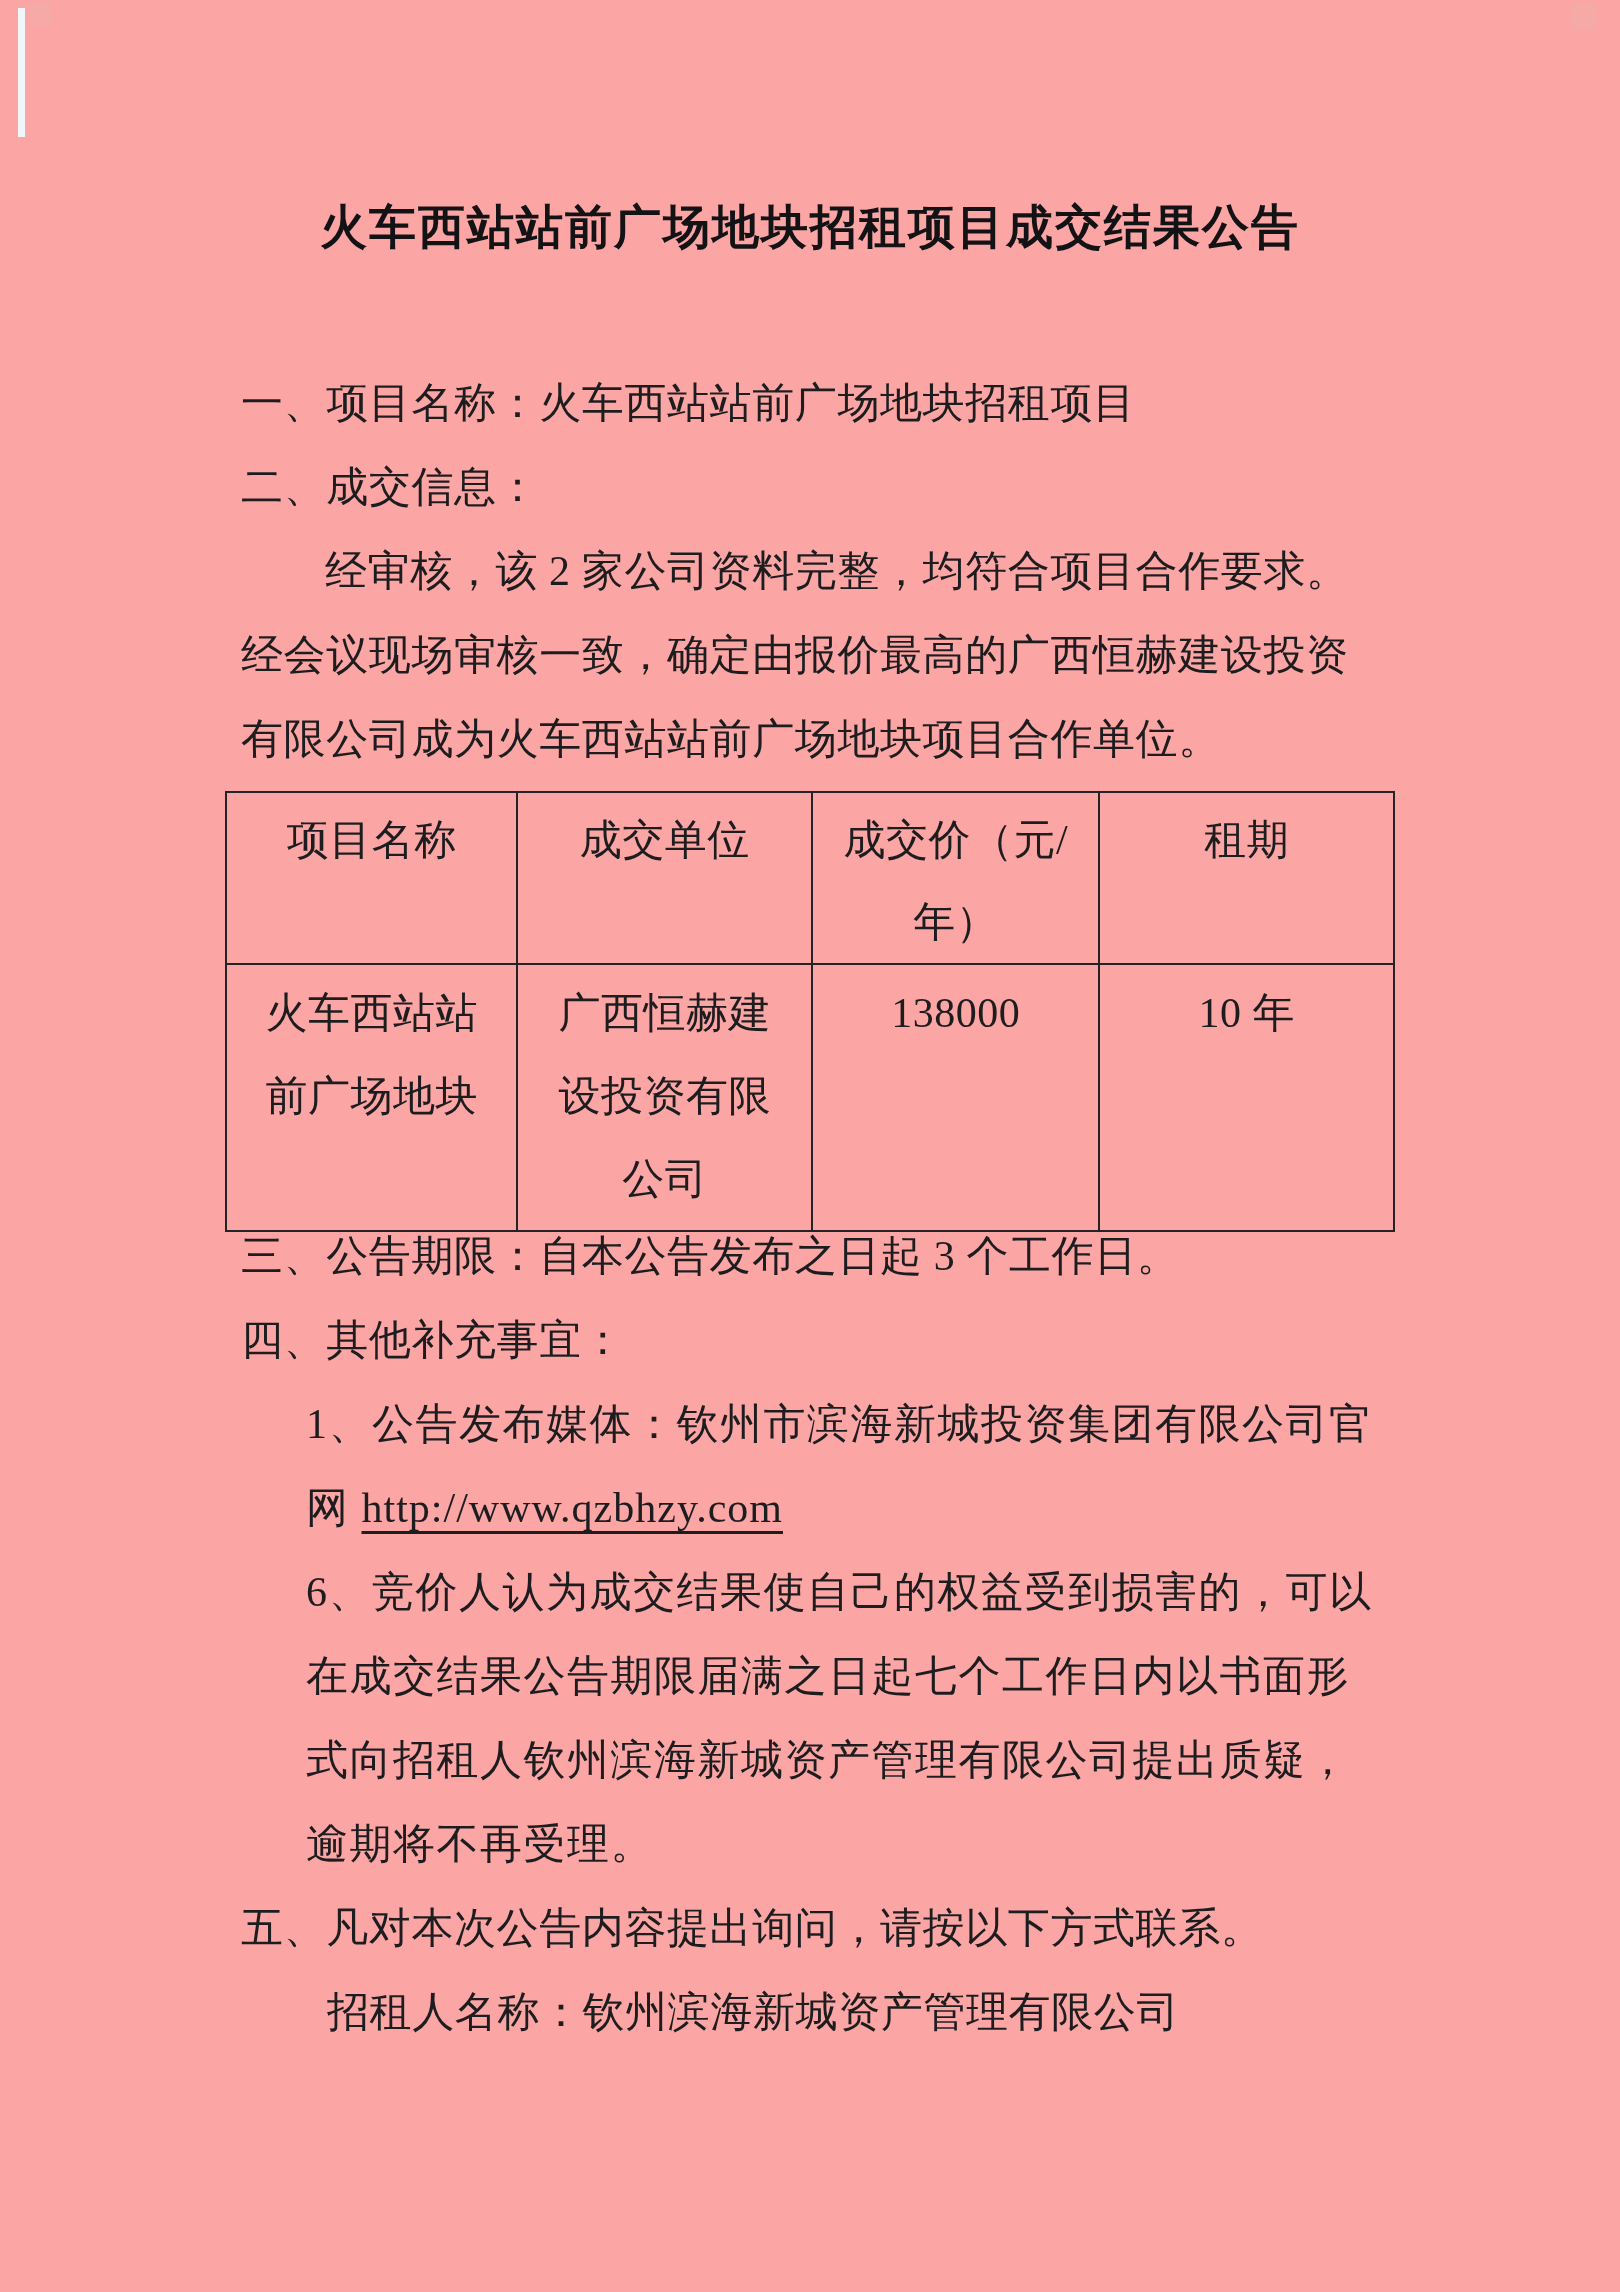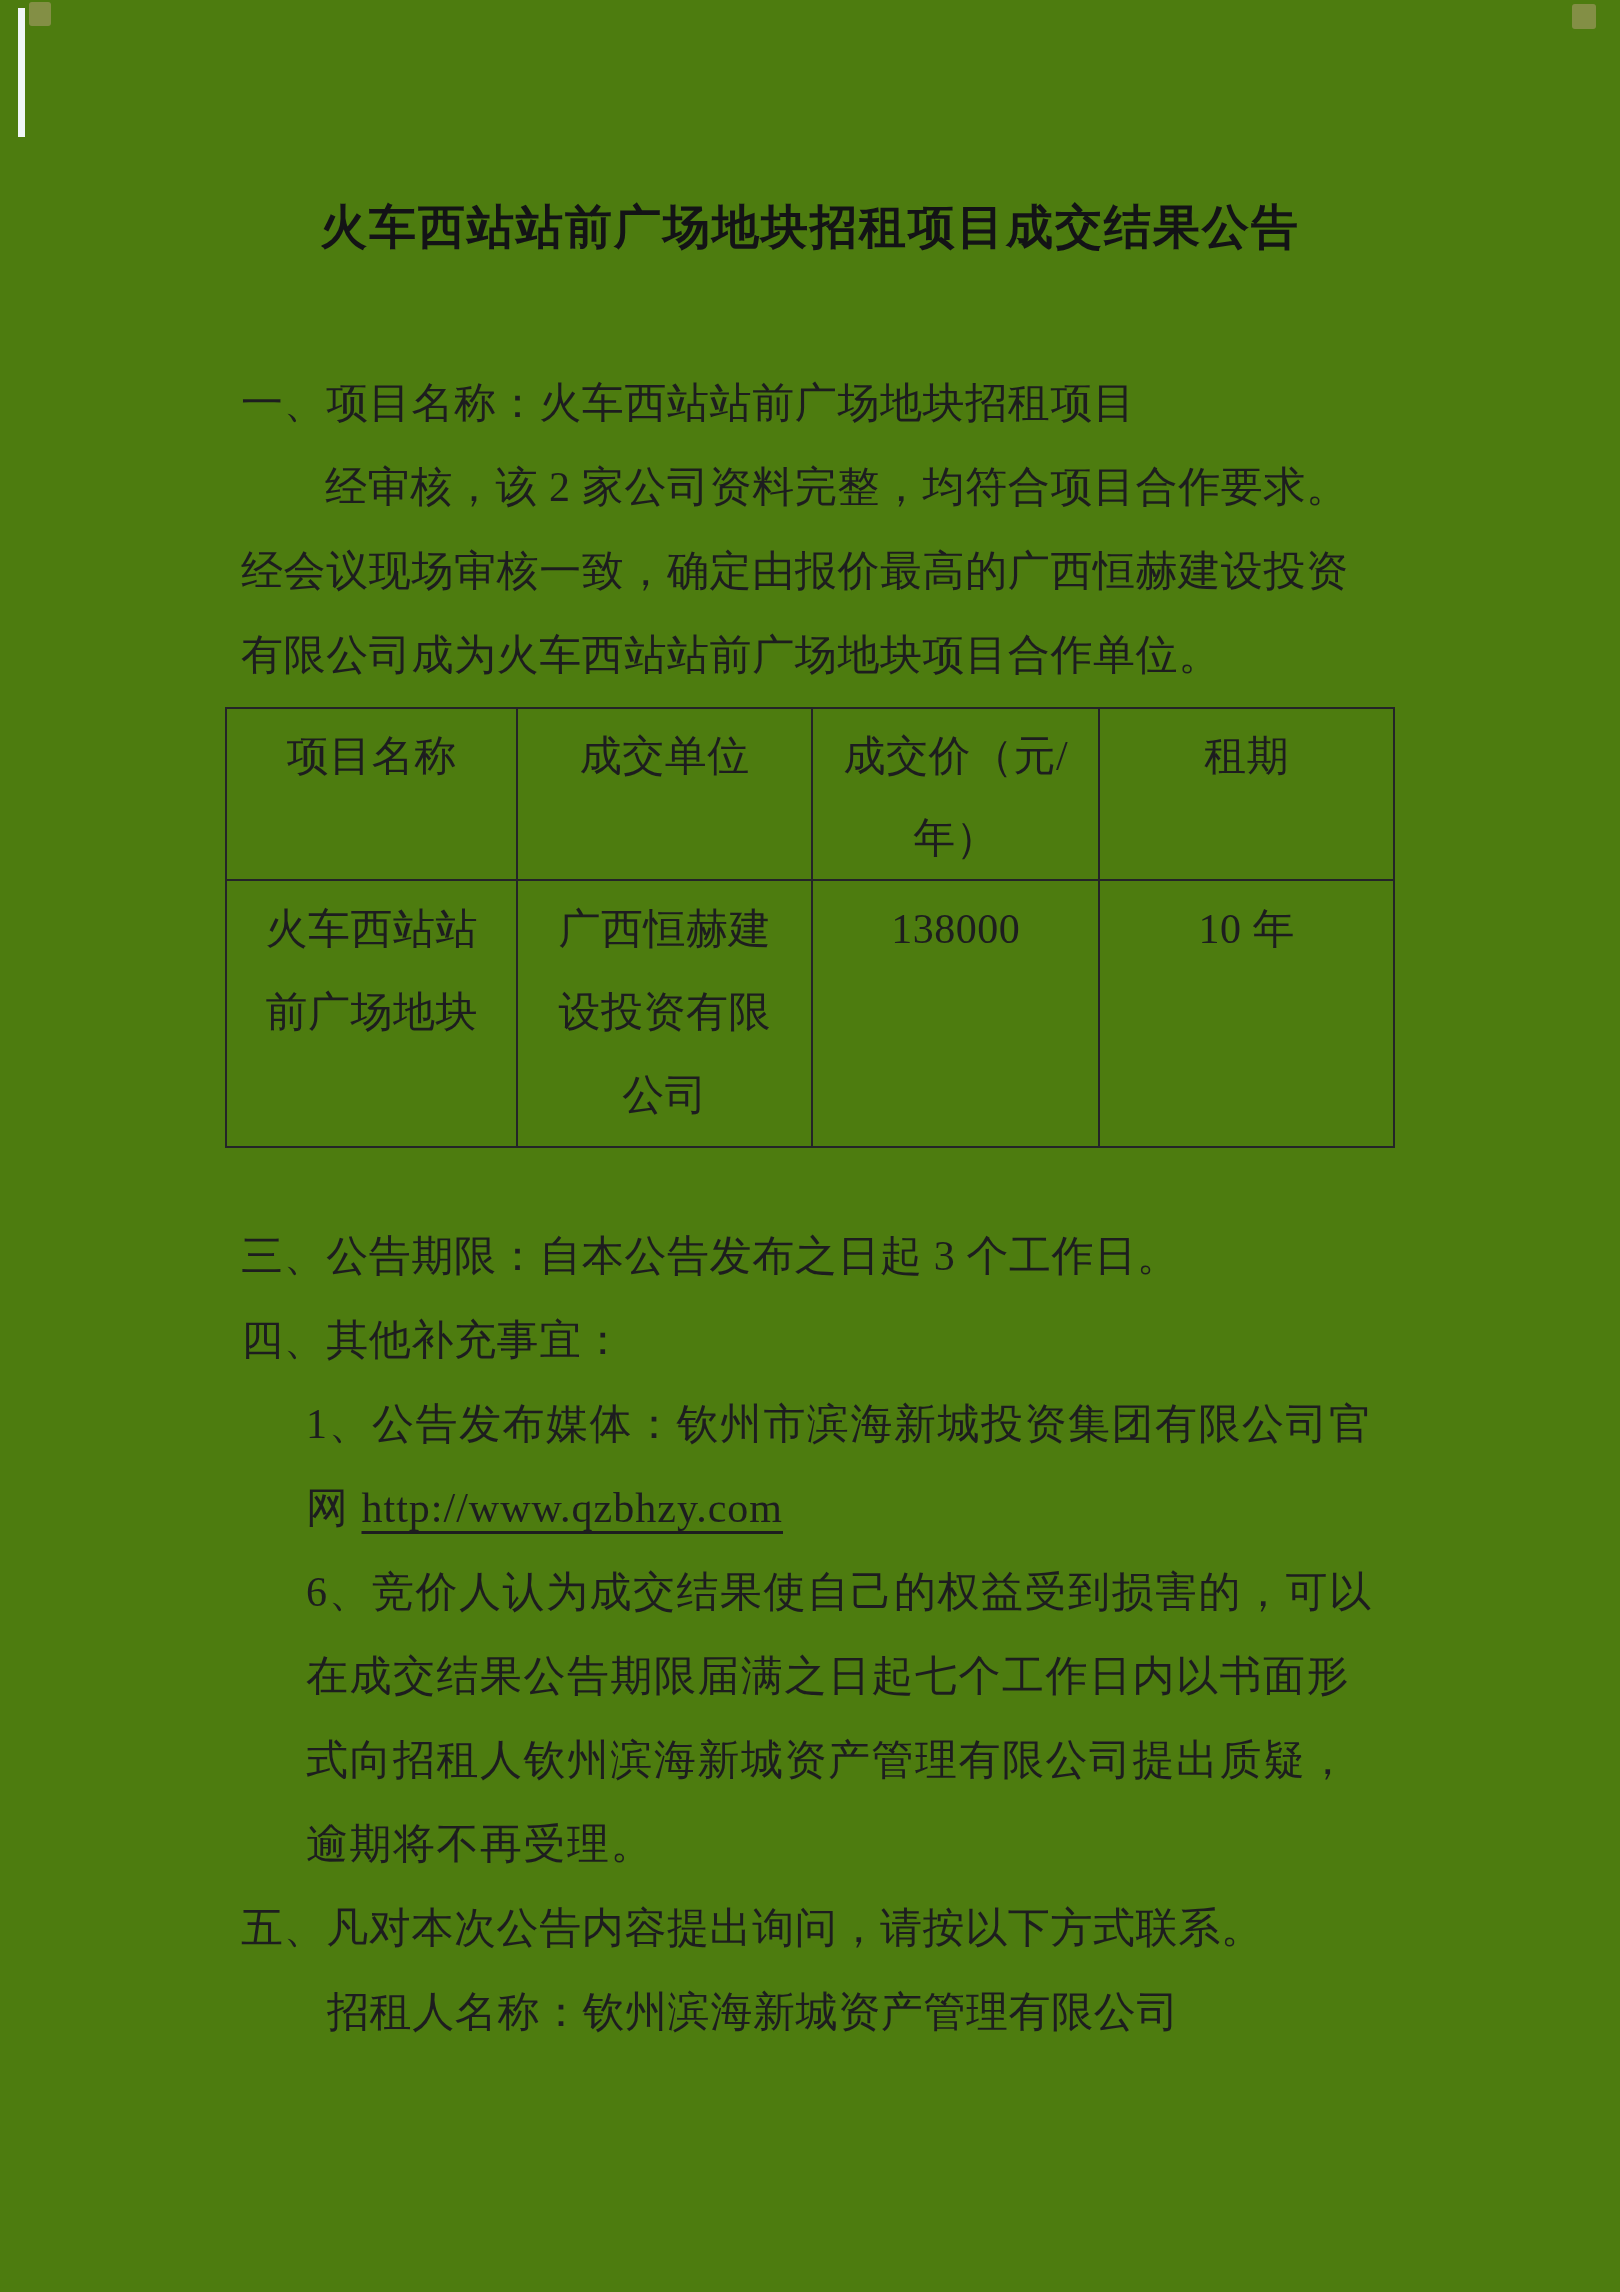--- a/index.html
+++ b/index.html
@@ -1,20 +1,20 @@
 <!DOCTYPE html>
 <html><head>
 <meta charset="utf-8">
 <style>
   html,body{margin:0;padding:0;background:#e8e8e8;}
   .page{
     position:relative;
     width:1620px;height:2293px;
     margin:0 auto;
-    background:#4d7c0f;
+    background:#fca5a5;
     overflow:hidden;
     font-family:"Liberation Serif","DejaVu Serif",serif;
     color:#1d1d1f;
   }
   
   .edge-strip{position:absolute;left:17.6px;top:7.8px;width:7.8px;height:129px;background:#f1f6f8;}
   .speck{position:absolute;background:#e7b4ad;opacity:.35;border-radius:2.9px;}
   .speck.tl{left:29px;top:2px;width:21.6px;height:23.5px;}
   .speck.tr{left:1572px;top:3.9px;width:23.5px;height:25.5px;}
 
@@ -63,20 +63,21 @@
 <div class="page">
 
   <div class="edge-strip"></div>
   <div class="speck tl"></div>
   <div class="speck tr"></div>
 
   <div class="title">火车西站站前广场地块招租项目成交结果公告</div>
 
   <div class="block block1">
     <div class="ln">一、项目名称：火车西站站前广场地块招租项目</div>
+    <div class="ln">二、成交信息：</div>
     <div class="ln ind2">经审核，该 2 家公司资料完整，均符合项目合作要求。</div>
     <div class="ln">经会议现场审核一致，确定由报价最高的广西恒赫建设投资</div>
     <div class="ln">有限公司成为火车西站站前广场地块项目合作单位。</div>
 
     <table class="results">
       <colgroup>
           <col class="c1">
           <col class="c2">
           <col class="c3">
           <col class="c4">

